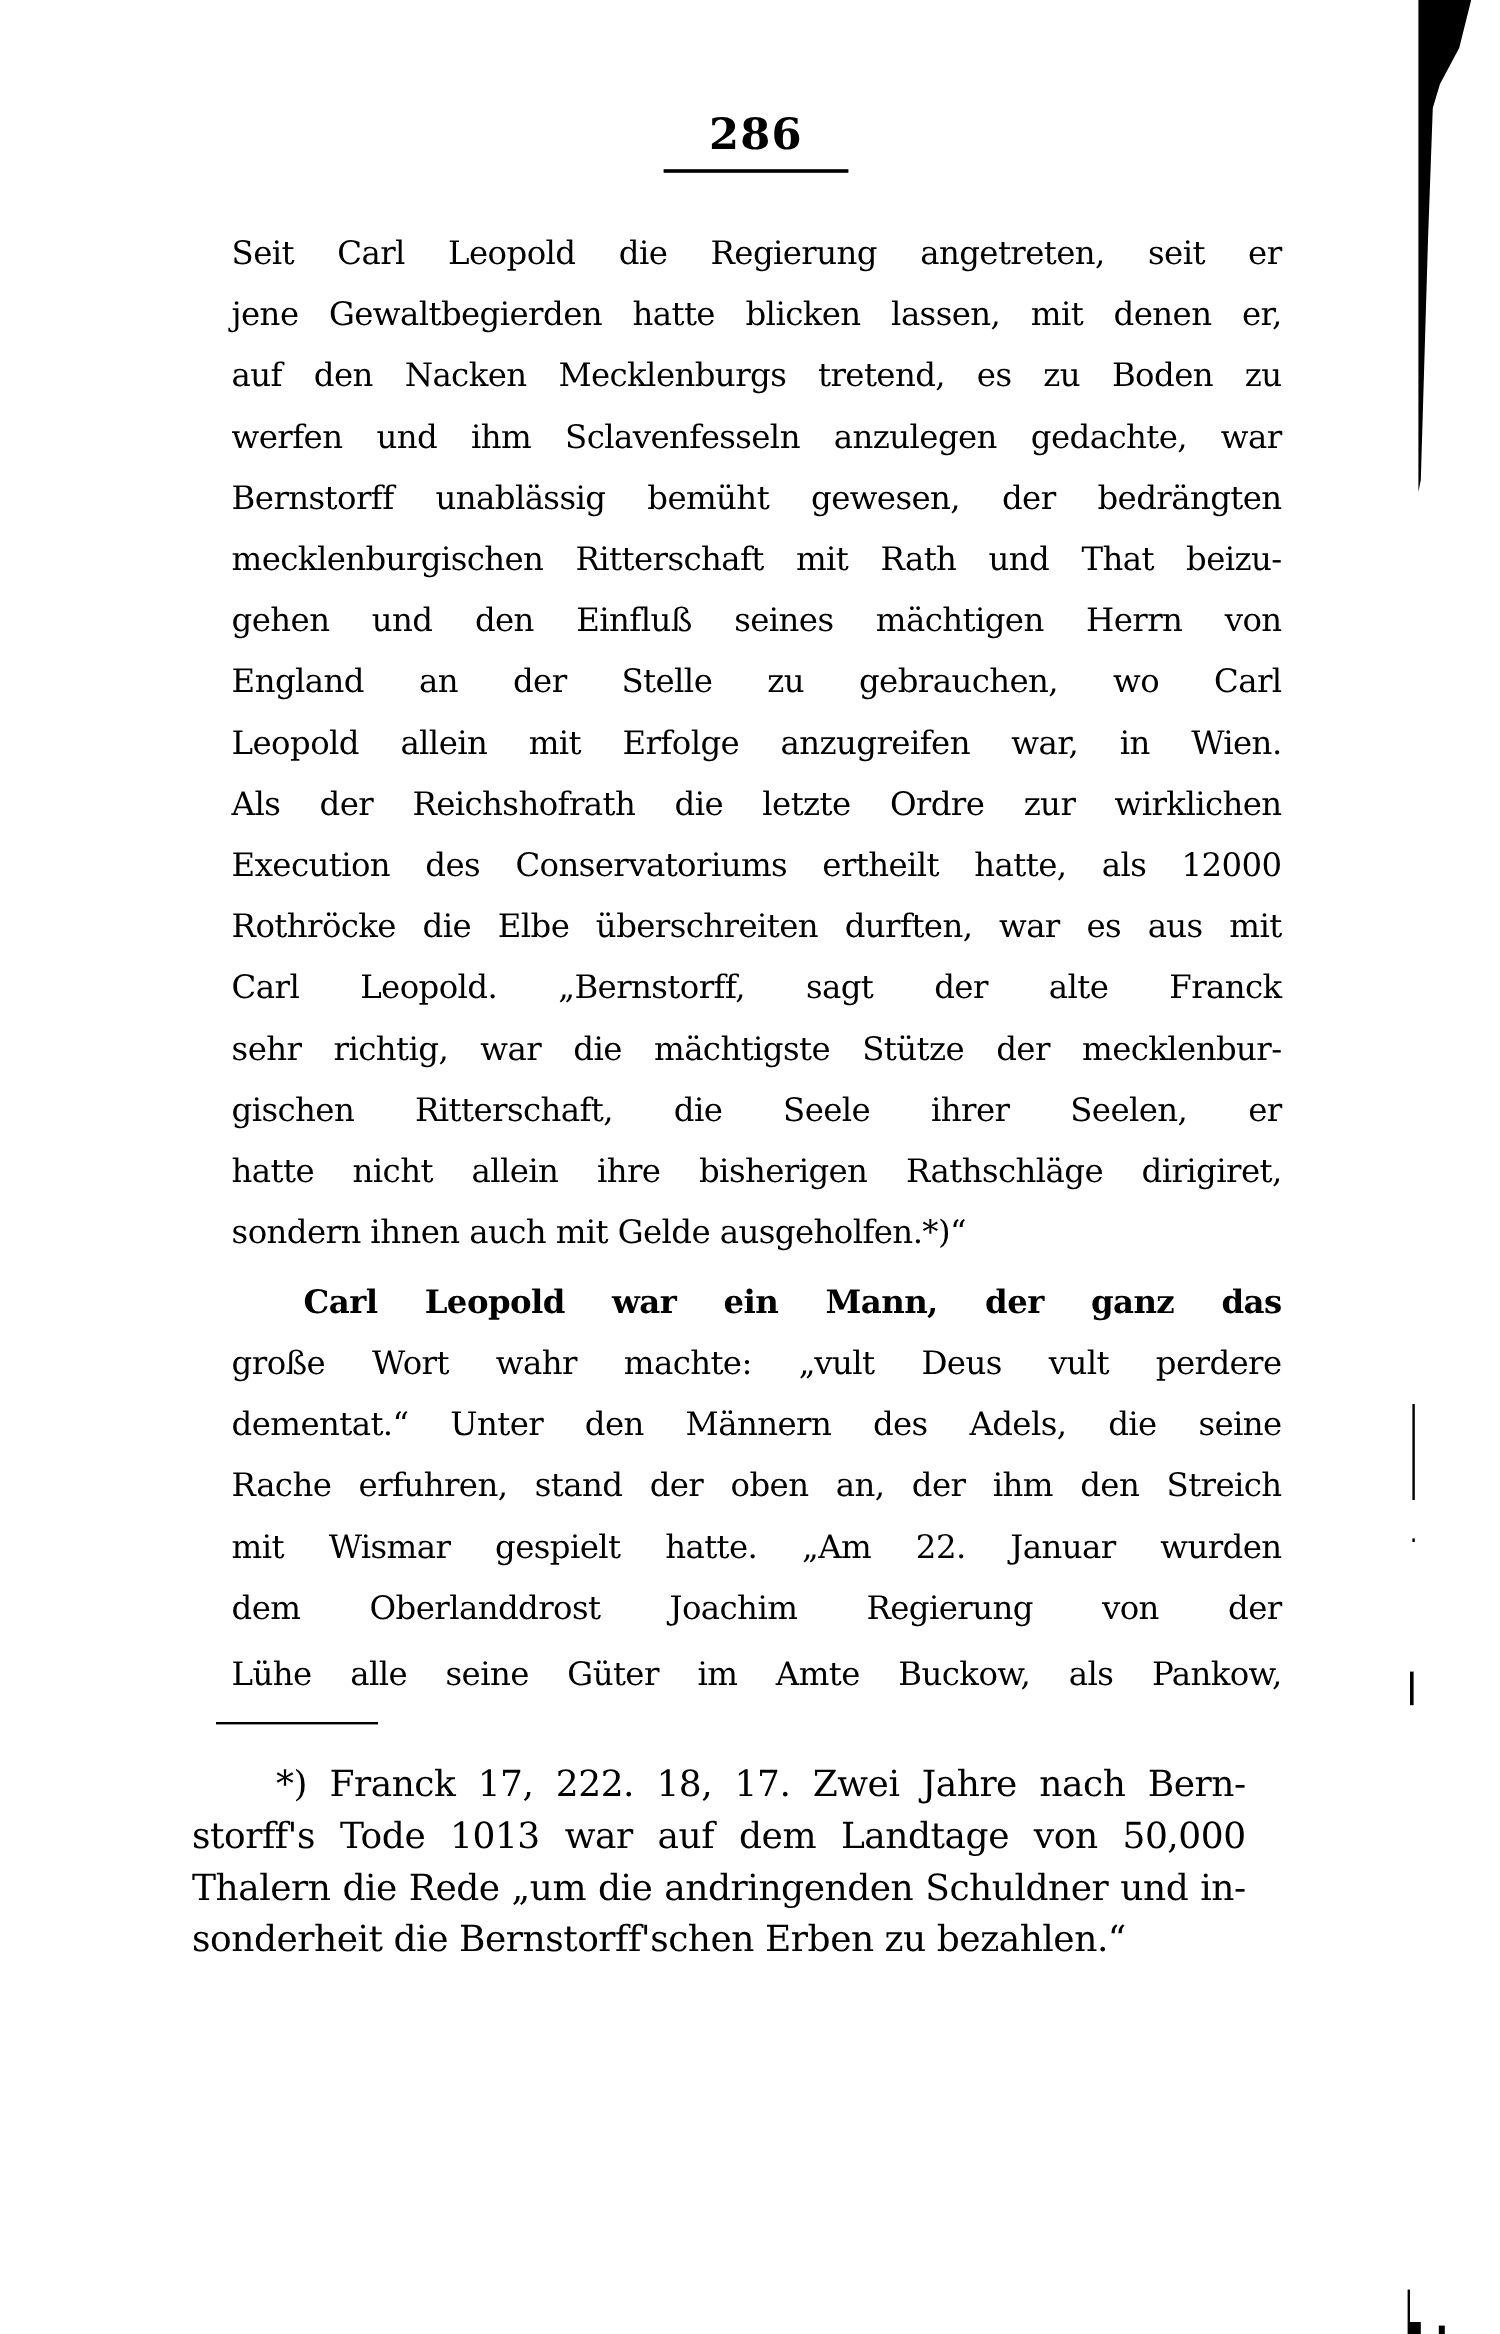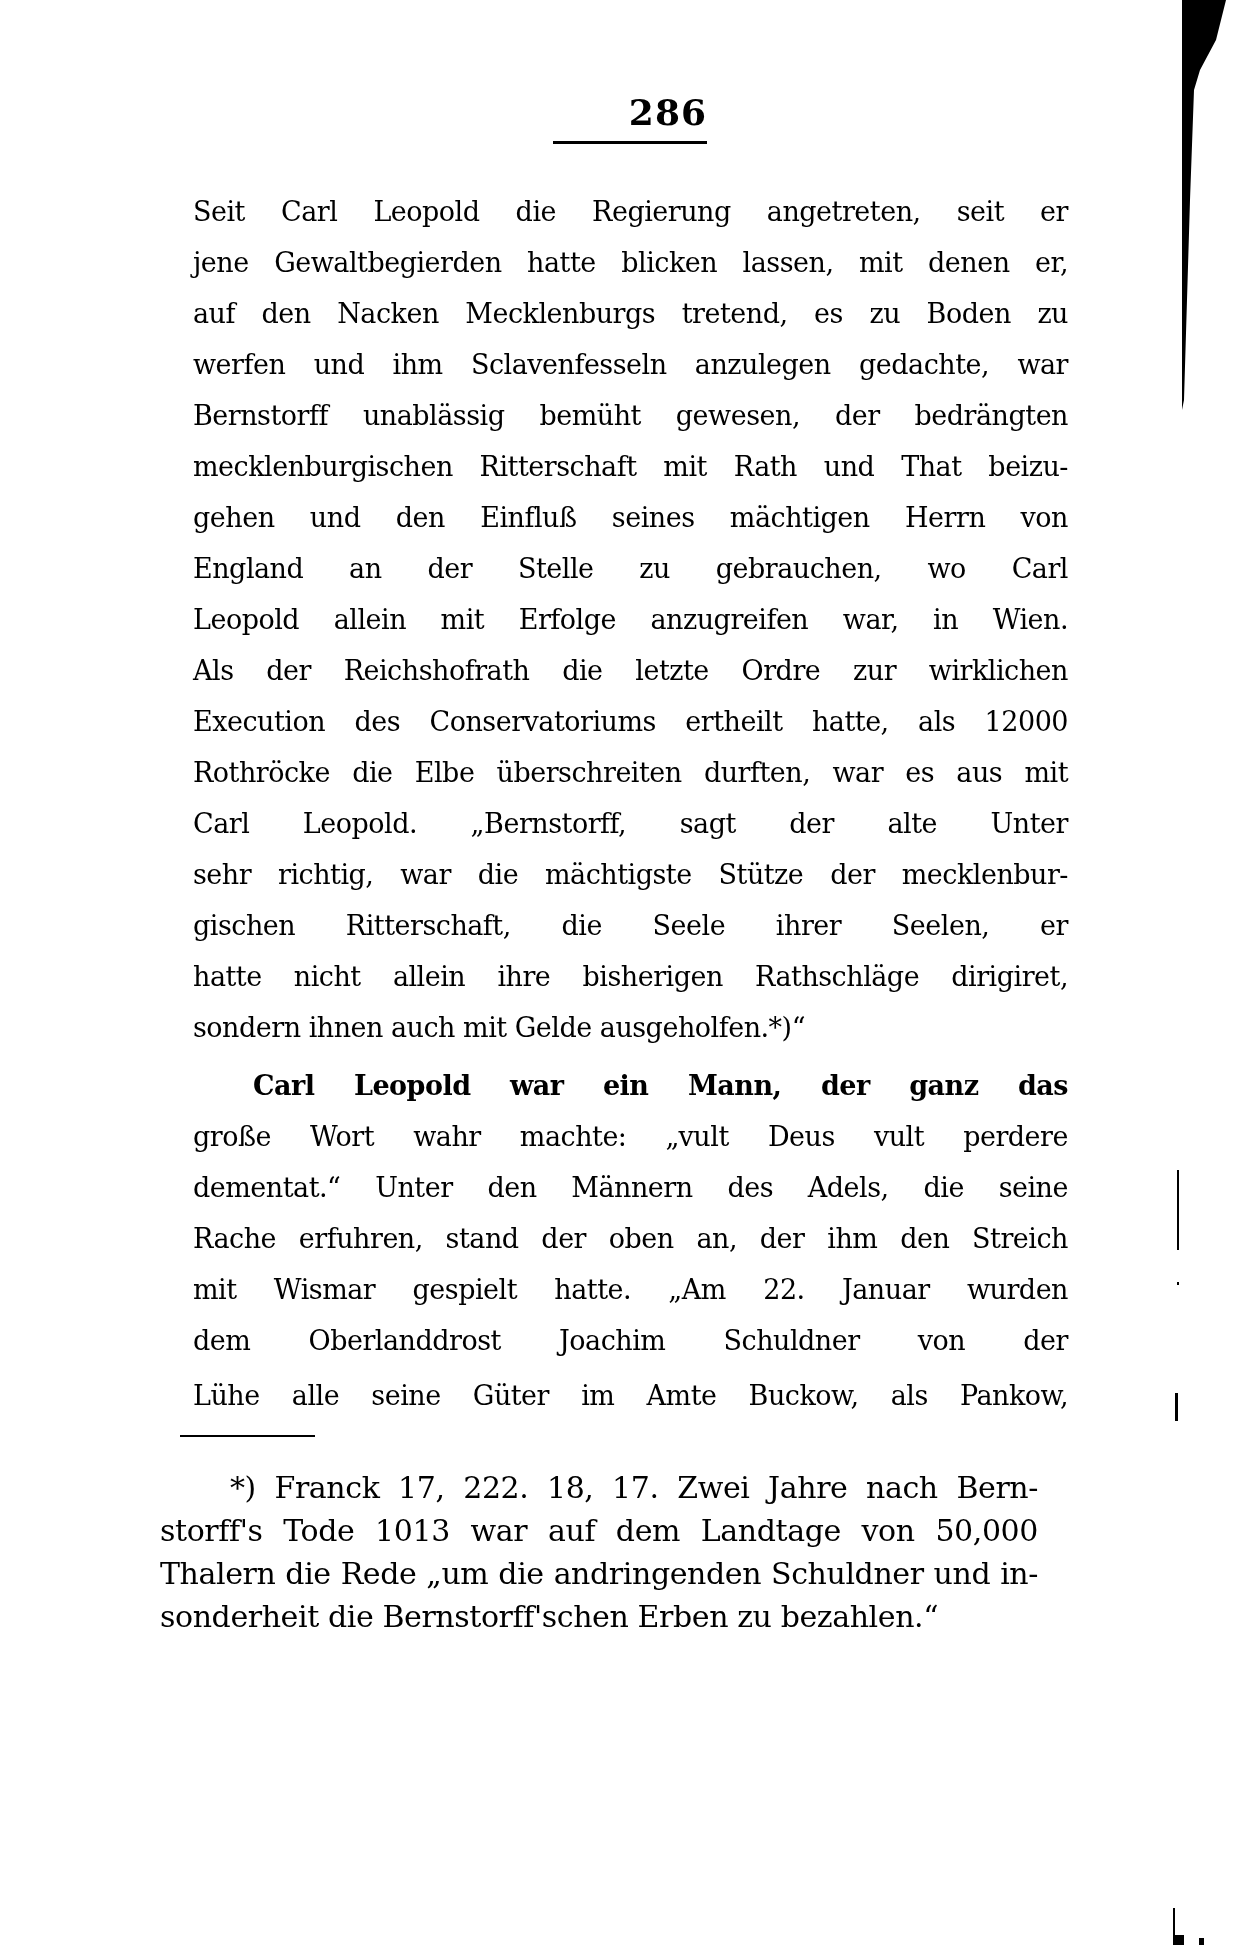--- a/index.html
+++ b/index.html
@@ -4,21 +4,21 @@
 <style>
   html, body { margin: 0; padding: 0; }
   body {
     width: 1250px; height: 1945px; background: #ffffff;
     position: relative; overflow: hidden;
     font-family: "DejaVu Serif", "Liberation Serif", serif;
     color: #000;
   }
   .page-number {
     position: absolute; left: 553px; width: 154px; top: 92px;
-    text-align: right; font-family: "DejaVu Serif", serif;
+    text-align: center; font-family: "DejaVu Serif", serif;
     font-weight: bold; font-size: 36px; line-height: 40px; letter-spacing: 1px;
   }
   .header-rule {
     position: absolute; left: 553px; width: 154px; top: 141px; height: 3px; background: #000;
   }
   .line {
     position: absolute; left: 193px; width: 875px;
     font-size: 27px; line-height: 40px; white-space: nowrap;
     text-align: justify; text-align-last: justify;
     font-family: "DejaVu Serif", "Liberation Serif", serif;
@@ -54,34 +54,34 @@
     <div class="line" style="top:294px">auf den Nacken Mecklenburgs tretend, es zu Boden zu</div>
     <div class="line" style="top:345px">werfen und ihm Sclavenfesseln anzulegen gedachte, war</div>
     <div class="line" style="top:396px">Bernstorff unablässig bemüht gewesen, der bedrängten</div>
     <div class="line" style="top:447px">mecklenburgischen Ritterschaft mit Rath und That beizu-</div>
     <div class="line" style="top:498px">gehen und den Einfluß seines mächtigen Herrn von</div>
     <div class="line" style="top:549px">England an der Stelle zu gebrauchen, wo Carl</div>
     <div class="line" style="top:600px">Leopold allein mit Erfolge anzugreifen war, in Wien.</div>
     <div class="line" style="top:651px">Als der Reichshofrath die letzte Ordre zur wirklichen</div>
     <div class="line" style="top:702px">Execution des Conservatoriums ertheilt hatte, als 12000</div>
     <div class="line" style="top:753px">Rothröcke die Elbe überschreiten durften, war es aus mit</div>
-    <div class="line" style="top:804px">Carl Leopold. „Bernstorff, sagt der alte Unter</div>
+    <div class="line" style="top:804px">Carl Leopold. „Bernstorff, sagt der alte Franck</div>
     <div class="line" style="top:855px">sehr richtig, war die mächtigste Stütze der mecklenbur-</div>
     <div class="line" style="top:906px">gischen Ritterschaft, die Seele ihrer Seelen, er</div>
     <div class="line" style="top:957px">hatte nicht allein ihre bisherigen Rathschläge dirigiret,</div>
     <div class="line last" style="top:1008px">sondern ihnen auch mit Gelde ausgeholfen.*)“</div>
   </div>
 
   <div>
     <div class="line indent" style="top:1066px">Carl Leopold war ein Mann, der ganz das</div>
     <div class="line" style="top:1117px">große Wort wahr machte: „vult Deus vult perdere</div>
     <div class="line" style="top:1168px">dementat.“ Unter den Männern des Adels, die seine</div>
     <div class="line" style="top:1219px">Rache erfuhren, stand der oben an, der ihm den Streich</div>
     <div class="line" style="top:1270px">mit Wismar gespielt hatte. „Am 22. Januar wurden</div>
-    <div class="line" style="top:1321px">dem Oberlanddrost Joachim Schuldner von der</div>
+    <div class="line" style="top:1321px">dem Oberlanddrost Joachim Regierung von der</div>
     <div class="line" style="top:1376px">Lühe alle seine Güter im Amte Buckow, als Pankow,</div>
 
   </div>
 
   <div>
     
   </div>
 
   <div class="fn-rule"></div>
 

